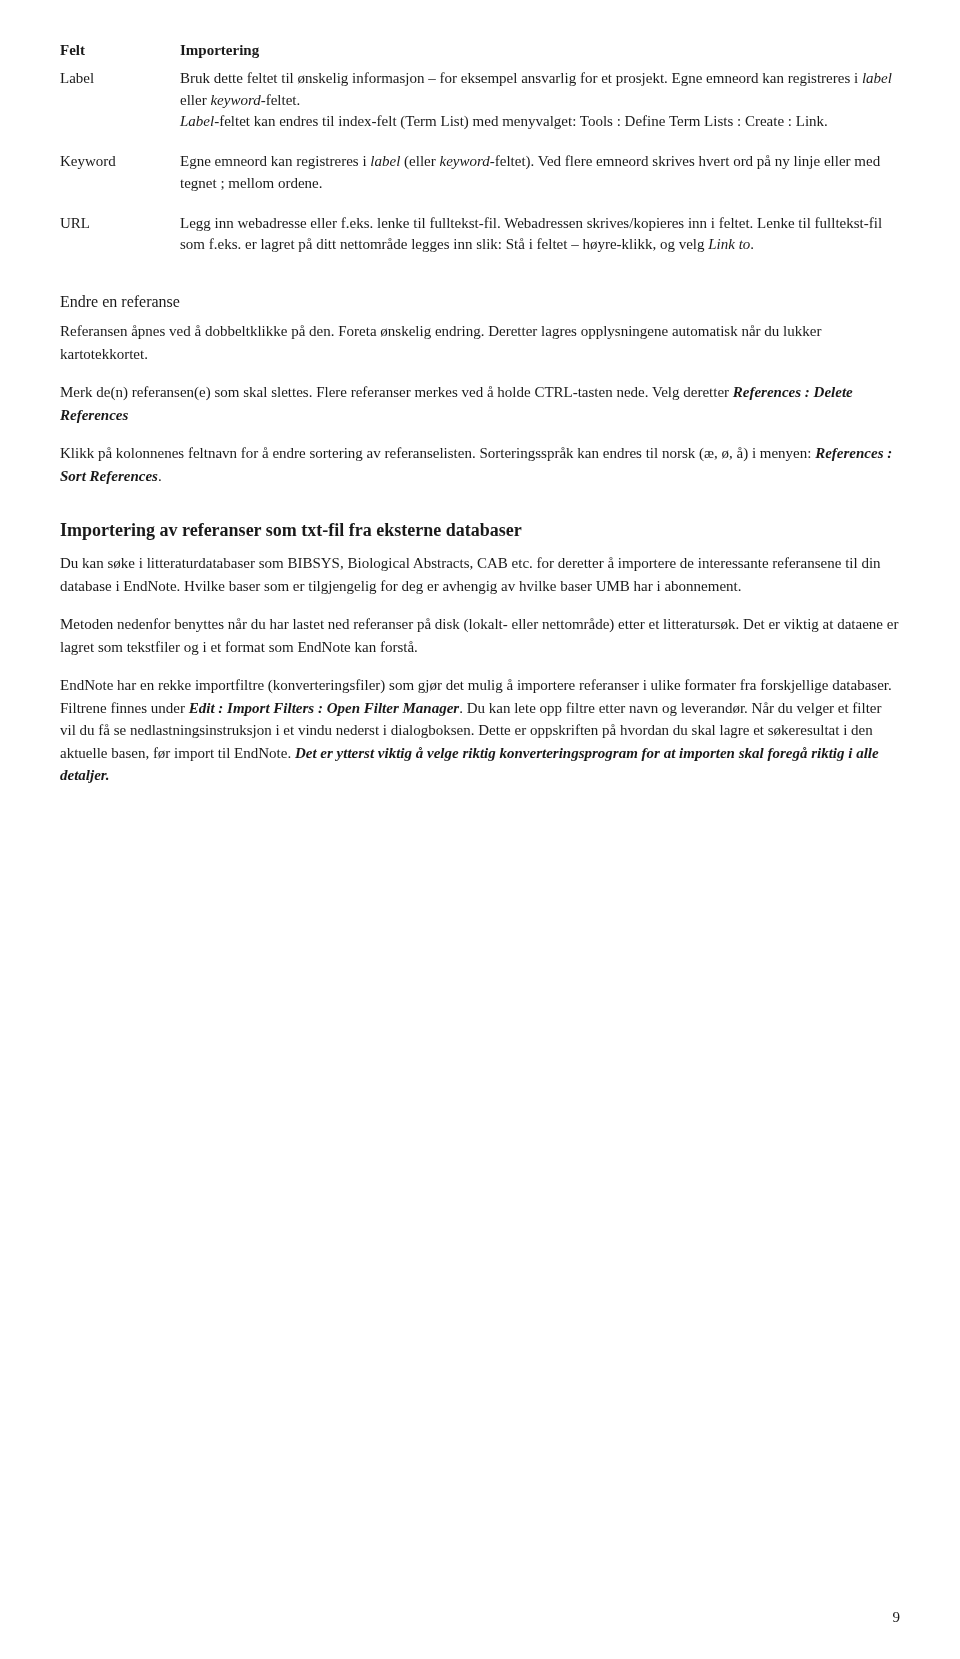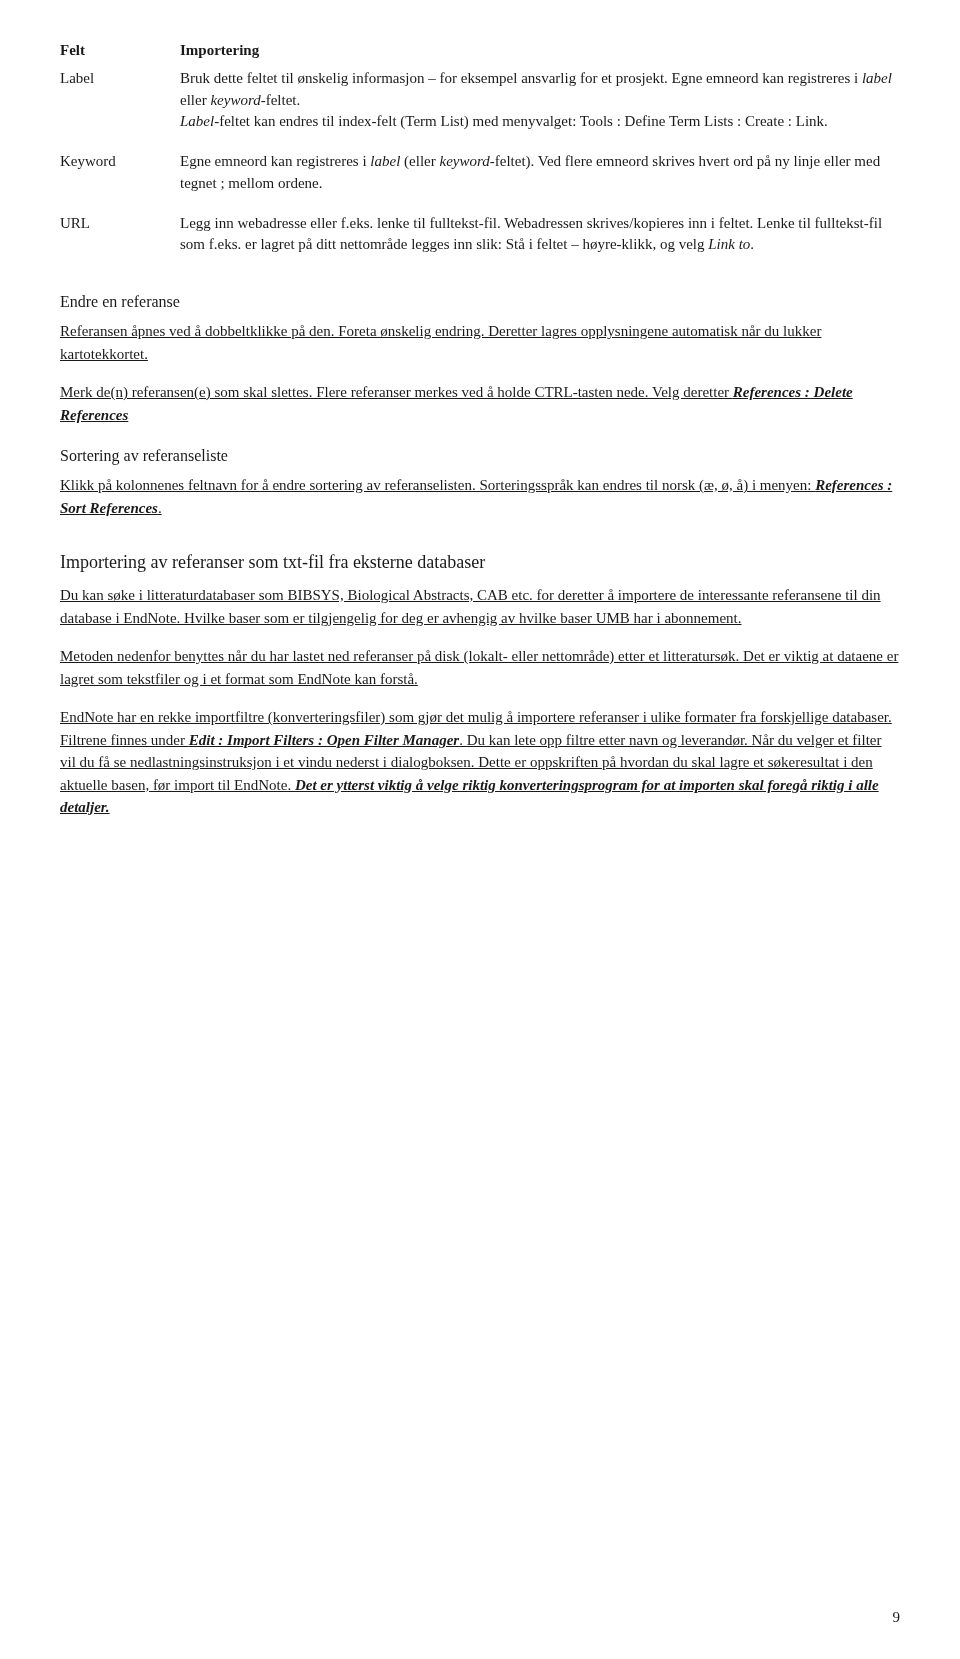--- a/index.html
+++ b/index.html
@@ -22,31 +22,30 @@
       font-size: 16px;
       font-weight: normal;
       margin-bottom: 6px;
       margin-top: 18px;
     }
 
     .section-body {
       font-size: 15px;
       margin-bottom: 16px;
       line-height: 1.5;
-      text-decoration: underline;
     }
 
     p {
       margin-bottom: 10px;
       line-height: 1.5;
     }
 
     .large-section-heading {
       font-size: 18px;
-      font-weight: normal;
+      font-weight: bold;
       margin-top: 30px;
       margin-bottom: 8px;
     }
 
     .two-col-table {
       width: 100%;
       border-collapse: collapse;
       margin-bottom: 20px;
     }
 
@@ -118,21 +117,20 @@
   </p>
 </div>
 
 <div>
   <p class="section-body">
     Merk de(n) referansen(e) som skal slettes. Flere referanser merkes ved å holde CTRL-tasten nede. Velg deretter <strong><em>References : Delete References</em></strong>
   </p>
 </div>
 
 <div>
-  <p class="section-heading">Sortering av referanseliste</p>
   <p class="section-body">
     Klikk på kolonnenes feltnavn for å endre sortering av referanselisten. Sorteringsspråk kan endres til norsk (æ, ø, å) i menyen: <strong><em>References : Sort References</em></strong>.
   </p>
 </div>
 
 <div>
   <p class="large-section-heading">Importering av referanser som txt-fil fra eksterne databaser</p>
   <p class="section-body">
     Du kan søke i litteraturdatabaser som BIBSYS, Biological Abstracts, CAB etc. for deretter å importere de interessante referansene til din database i EndNote. Hvilke baser som er tilgjengelig for deg er avhengig av hvilke baser UMB har i abonnement.
   </p>

